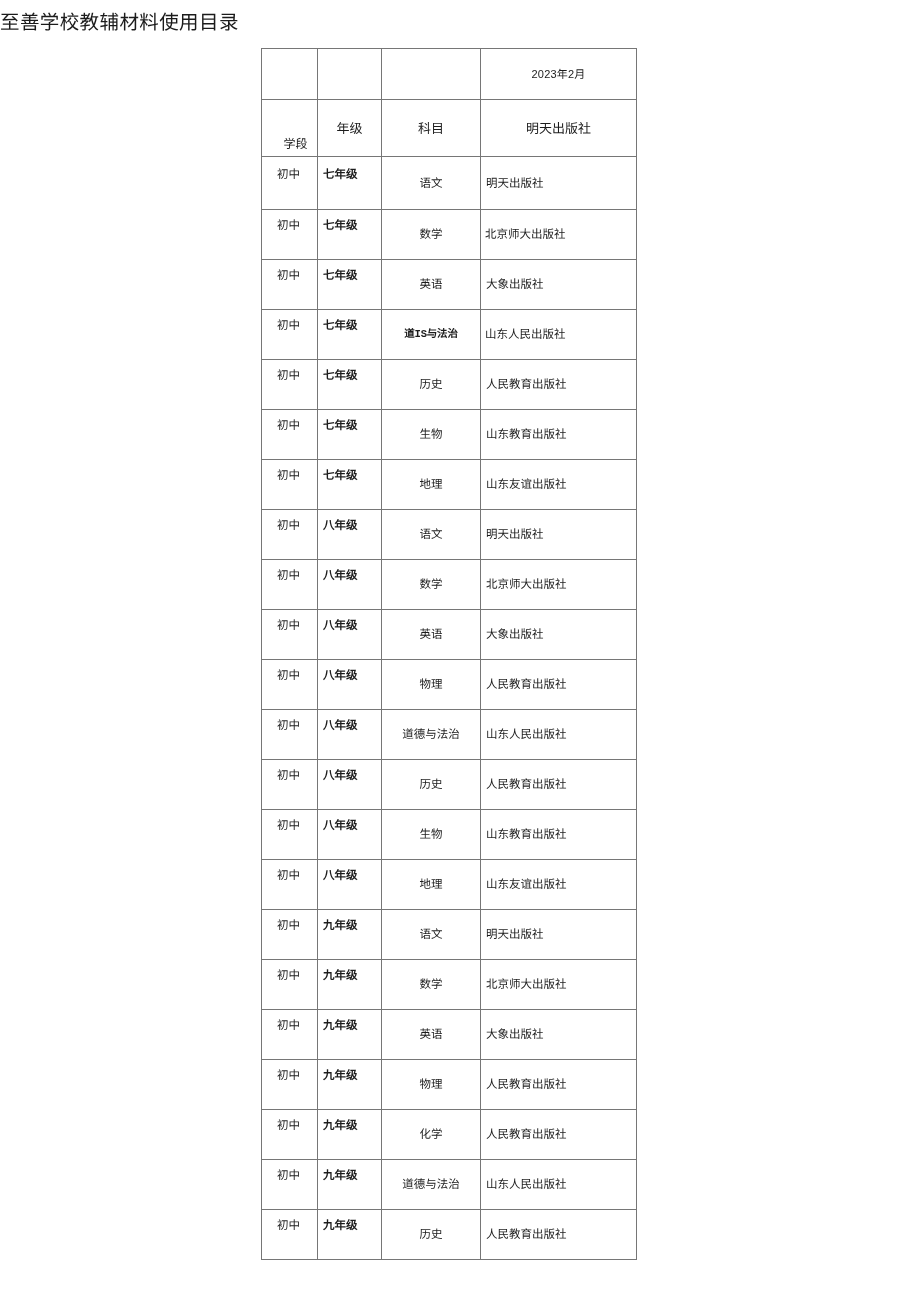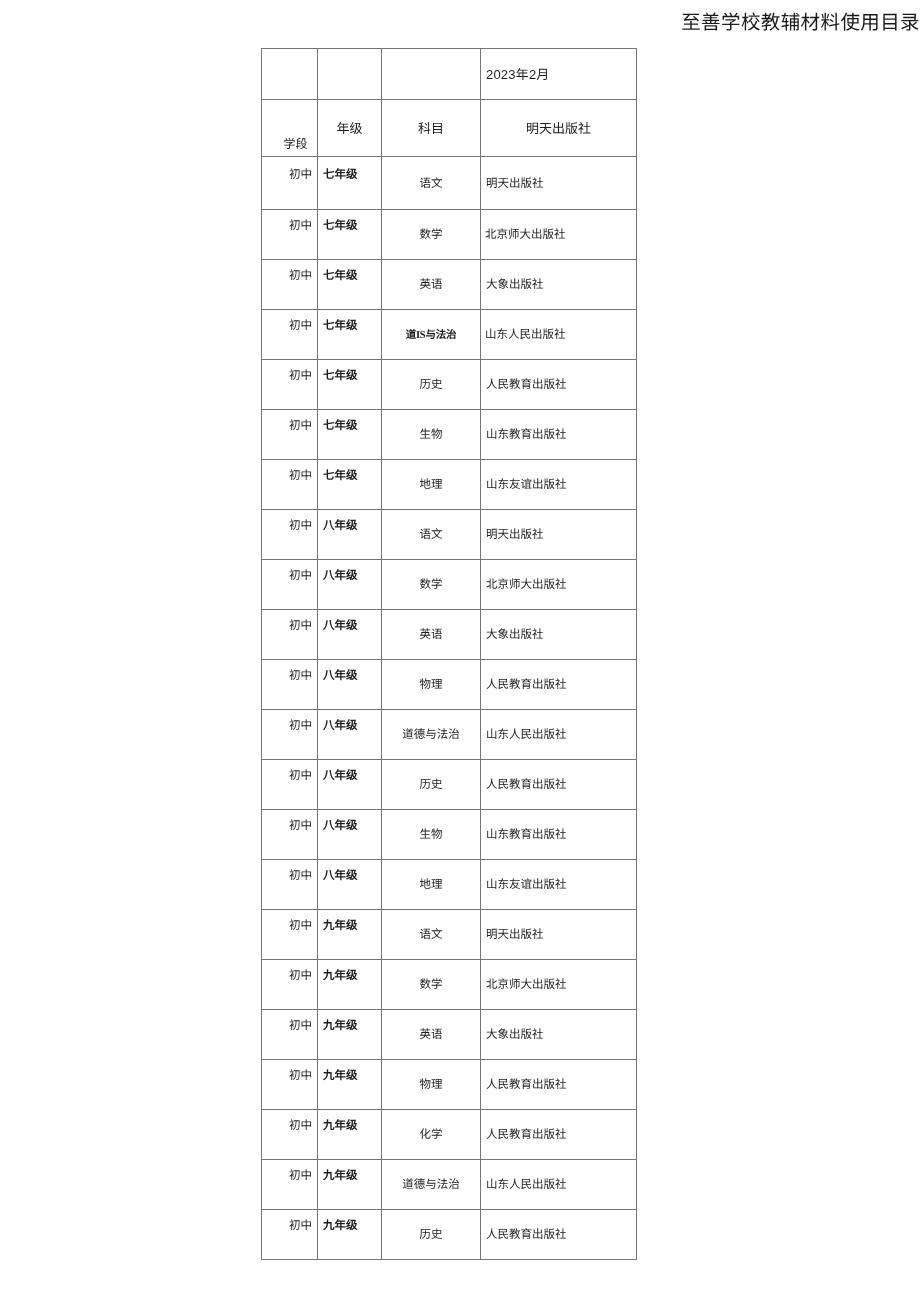--- a/index.html
+++ b/index.html
@@ -17,21 +17,21 @@
     overflow: hidden;
     -webkit-font-smoothing: antialiased;
   }
 
   
   .doc-title {
     position: absolute;
     left: 0;
     top: 11px;
     width: 920px;
-    text-align: right;
+    text-align: left;
     font-family: "Liberation Serif", "DejaVu Serif", serif;
     font-size: 19.5px;
     line-height: 24px;
     letter-spacing: 0.4px;
     color: #1b1b1b;
     white-space: nowrap;
   }
 
   
   .tbl-wrap {
@@ -64,22 +64,23 @@
   
   .cell {
     display: block;
     padding: 0 5px;
     white-space: nowrap;
   }
 
   
   tr.row-date td { height: 50px; }
   .cell-date {
+    text-align: center;
     font-family: "Liberation Sans", "DejaVu Sans", sans-serif;
-    font-size: 13px;
+    font-size: 11px;
     letter-spacing: 0.2px;
   }
 
   
   tr.row-head td { height: 56px; vertical-align: middle; }
   .cell-head {
     text-align: center;
     font-size: 13px;
   }
   .cell-head-stage {
@@ -90,37 +91,37 @@
     left: 6px;
     font-family: Liberation Mono, monospace;
   }
 
   
   tr.row-data td { height: 49px; }
   tr.row-data.tall td { height: 52px; }
 
   
   .cell-stage {
-    text-align: right;
+    text-align: center;
     position: relative;
     top: -9px;
     padding-left: 3px;
   }
   .cell-grade {
     text-align: left;
     position: relative;
     top: -9px;
     font-weight: bold;
   }
   
   .cell-subject {
     text-align: center;
   }
   .cell-subject.oddfont {
-    font-family: Liberation Serif, serif;
+    font-family: Liberation Mono, monospace;
     font-weight: bold;
     font-size: 10.5px;
     letter-spacing: -0.2px;
   }
   .cell-pub {
     text-align: left;
   }
   .cell-pub.left {
     text-align: left;
     padding-left: 4px;

